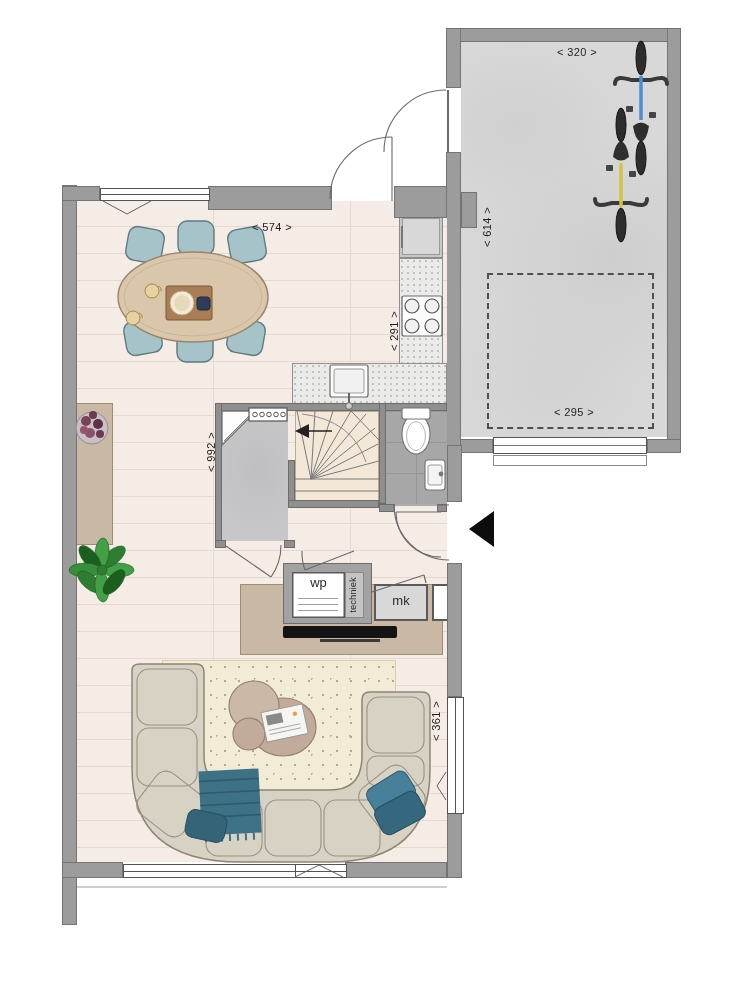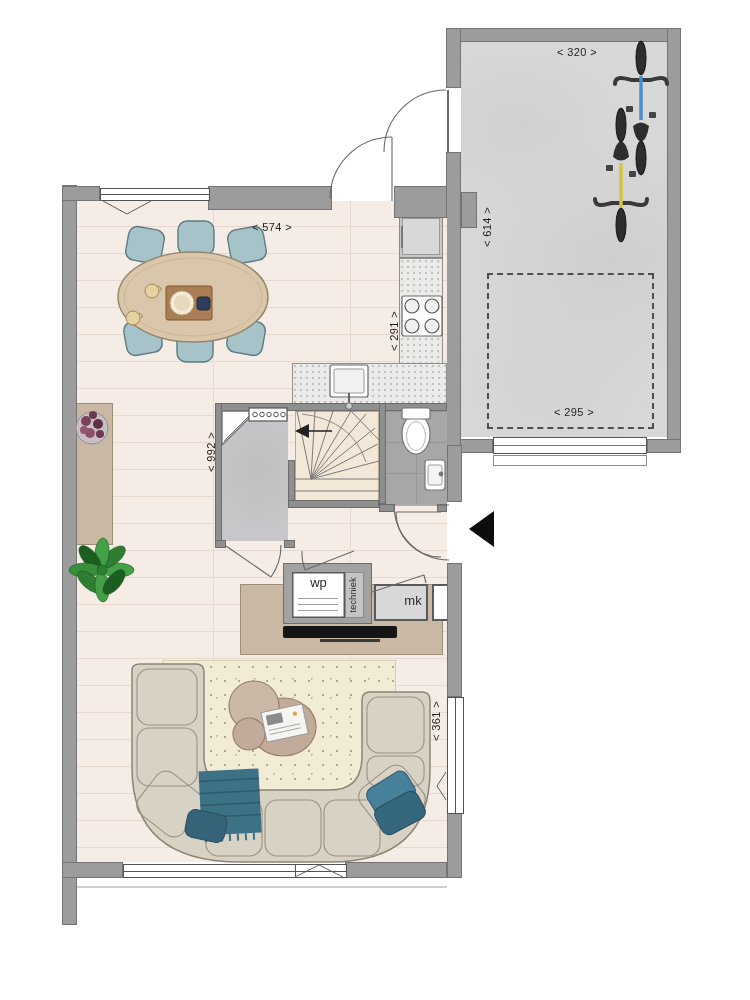--- a/index.html
+++ b/index.html
@@ -358,15 +358,15 @@
   <div class="dim" style="left:230px;top:221px;width:84px;">&lt; 574 &gt;</div>
   <div class="dim v" style="left:358px;top:325px;width:72px;">&lt; 291 &gt;</div>
   <div class="dim v" style="left:175px;top:446px;width:72px;">&lt; 992 &gt;</div>
   <div class="dim v" style="left:400px;top:715px;width:72px;">&lt; 361 &gt;</div>
   <div class="dim" style="left:535px;top:46px;width:84px;">&lt; 320 &gt;</div>
   <div class="dim v" style="left:451px;top:221px;width:72px;">&lt; 614 &gt;</div>
   <div class="dim" style="left:532px;top:406px;width:84px;">&lt; 295 &gt;</div>
 
   <div class="rlabel" style="left:292px;top:576px;width:53px;">wp</div>
   <div class="rlabel small v" style="left:318px;top:590px;width:70px;text-align:center;">techniek</div>
-  <div class="rlabel" style="left:374px;top:594px;width:54px;margin-left:12px;">mk</div>
+  <div class="rlabel" style="left:374px;top:594px;width:54px;">mk</div>
 
 </div>
 
 </body></html>

